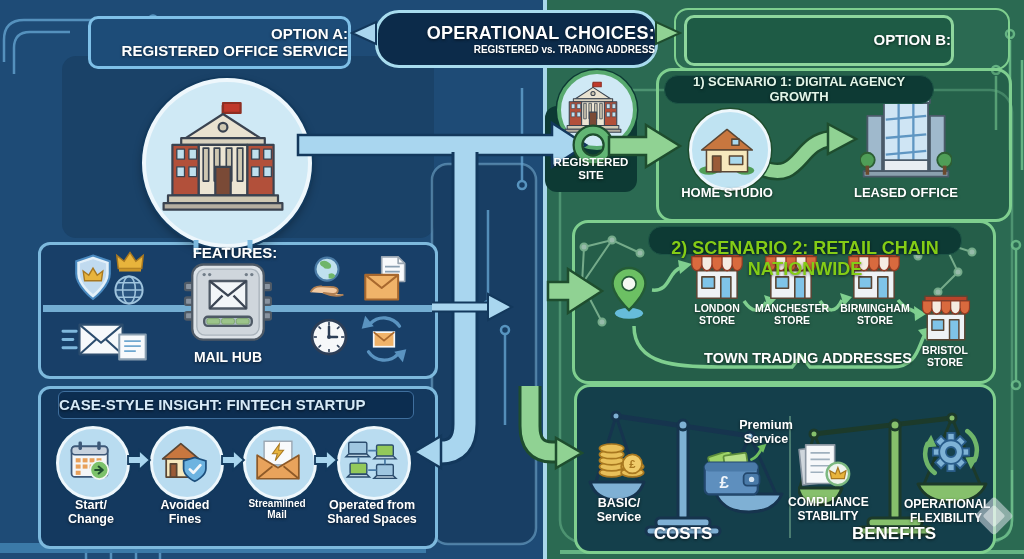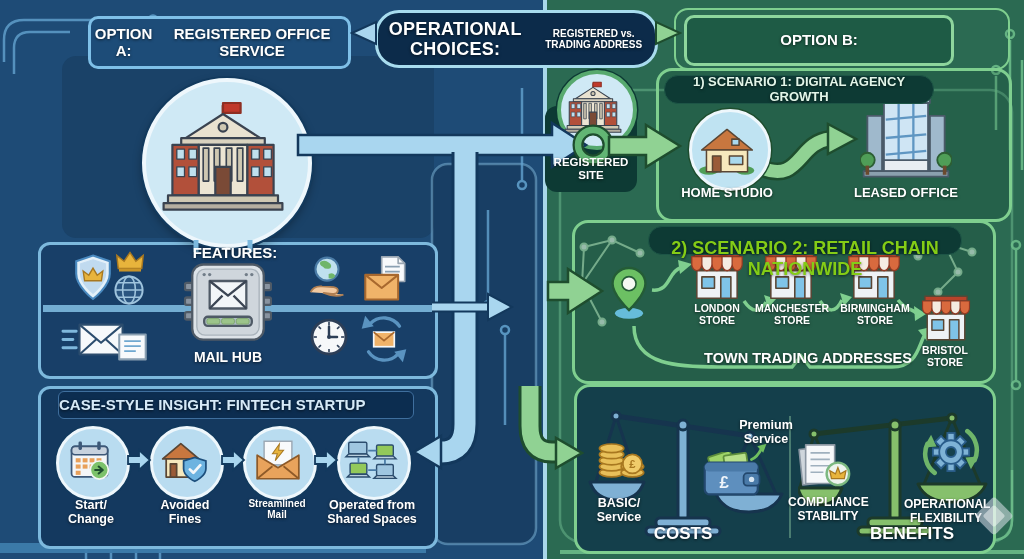--- a/index.html
+++ b/index.html
@@ -16,21 +16,21 @@
   
   .blue-box{background:#1d4c78;border:3px solid #7fc0e8;border-radius:10px;z-index:20;}
   .navy-box{background:#0c2b4a;border:3px solid #a8dcee;border-radius:24px;z-index:20;}
   .green-box{background:#1e5b45;border:3px solid #8ed69d;border-radius:10px;z-index:20;}
   .panel-blue{background:#183f68;border:3px solid #7db9dd;border-radius:12px;z-index:10;}
   .pill{background:#0d3a34;border-radius:14px;color:#e2f5e8;font-weight:bold;
         text-align:center;z-index:22;border:1.5px solid #1d5546;}
   .gframe{border:3px solid #7fcf8f;border-radius:16px;z-index:8;}
   .step-circle{background:#b9dcf0;border:3px solid #eef7fc;border-radius:50%;
         box-shadow:0 0 0 2px #123a5e;z-index:21;}
-  .flow-center{display:flex;align-items:center;justify-content:center;flex-direction:row;}
+  .flow-center{display:flex;align-items:flex-end;justify-content:center;flex-direction:column;}
   .titlebar{background:#0c2d50;border:1px solid #3f6f9e;border-radius:6px;z-index:21;
         display:flex;align-items:center;justify-content:flex-start;}
   #watermark{width:28px;height:28px;transform:rotate(45deg);z-index:40;
         background:rgba(220,227,235,.55);border-radius:4px;}
   #watermark:after{content:"";position:absolute;left:6px;top:6px;width:16px;height:16px;
         background:rgba(255,255,255,.45);border-radius:2px;}
 </style>
 </head>
 <body>
 
@@ -676,16 +676,16 @@
           <rect x="38" y="42" width="9" height="9" transform="rotate(45 42 46)"></rect>
           <circle cx="32" cy="35" r="13"></circle>
         </g>
         <circle cx="32" cy="35" r="5.5" fill="#15414d" stroke="#2a5d8a" stroke-width="2"></circle>
       </svg>
     </span>
   <div class="abs lbl" style="left:788px;top:496px;width:80px;font-size:12px;z-index:21;">COMPLIANCE
 STABILITY</div>
   <div class="abs lbl" style="left:904px;top:498px;width:84px;font-size:12px;z-index:21;">OPERATIONAL
 FLEXIBILITY</div>
-  <div class="abs lbl" style="left:848px;top:524px;width:92px;font-size:17px;z-index:21;margin-left:18px;">BENEFITS</div>
+  <div class="abs lbl" style="left:848px;top:524px;width:92px;font-size:17px;z-index:21;">BENEFITS</div>
 
   <div id="watermark" class="abs" style="left:980px;top:502px;"></div>
 </div>
 
 </body></html>

